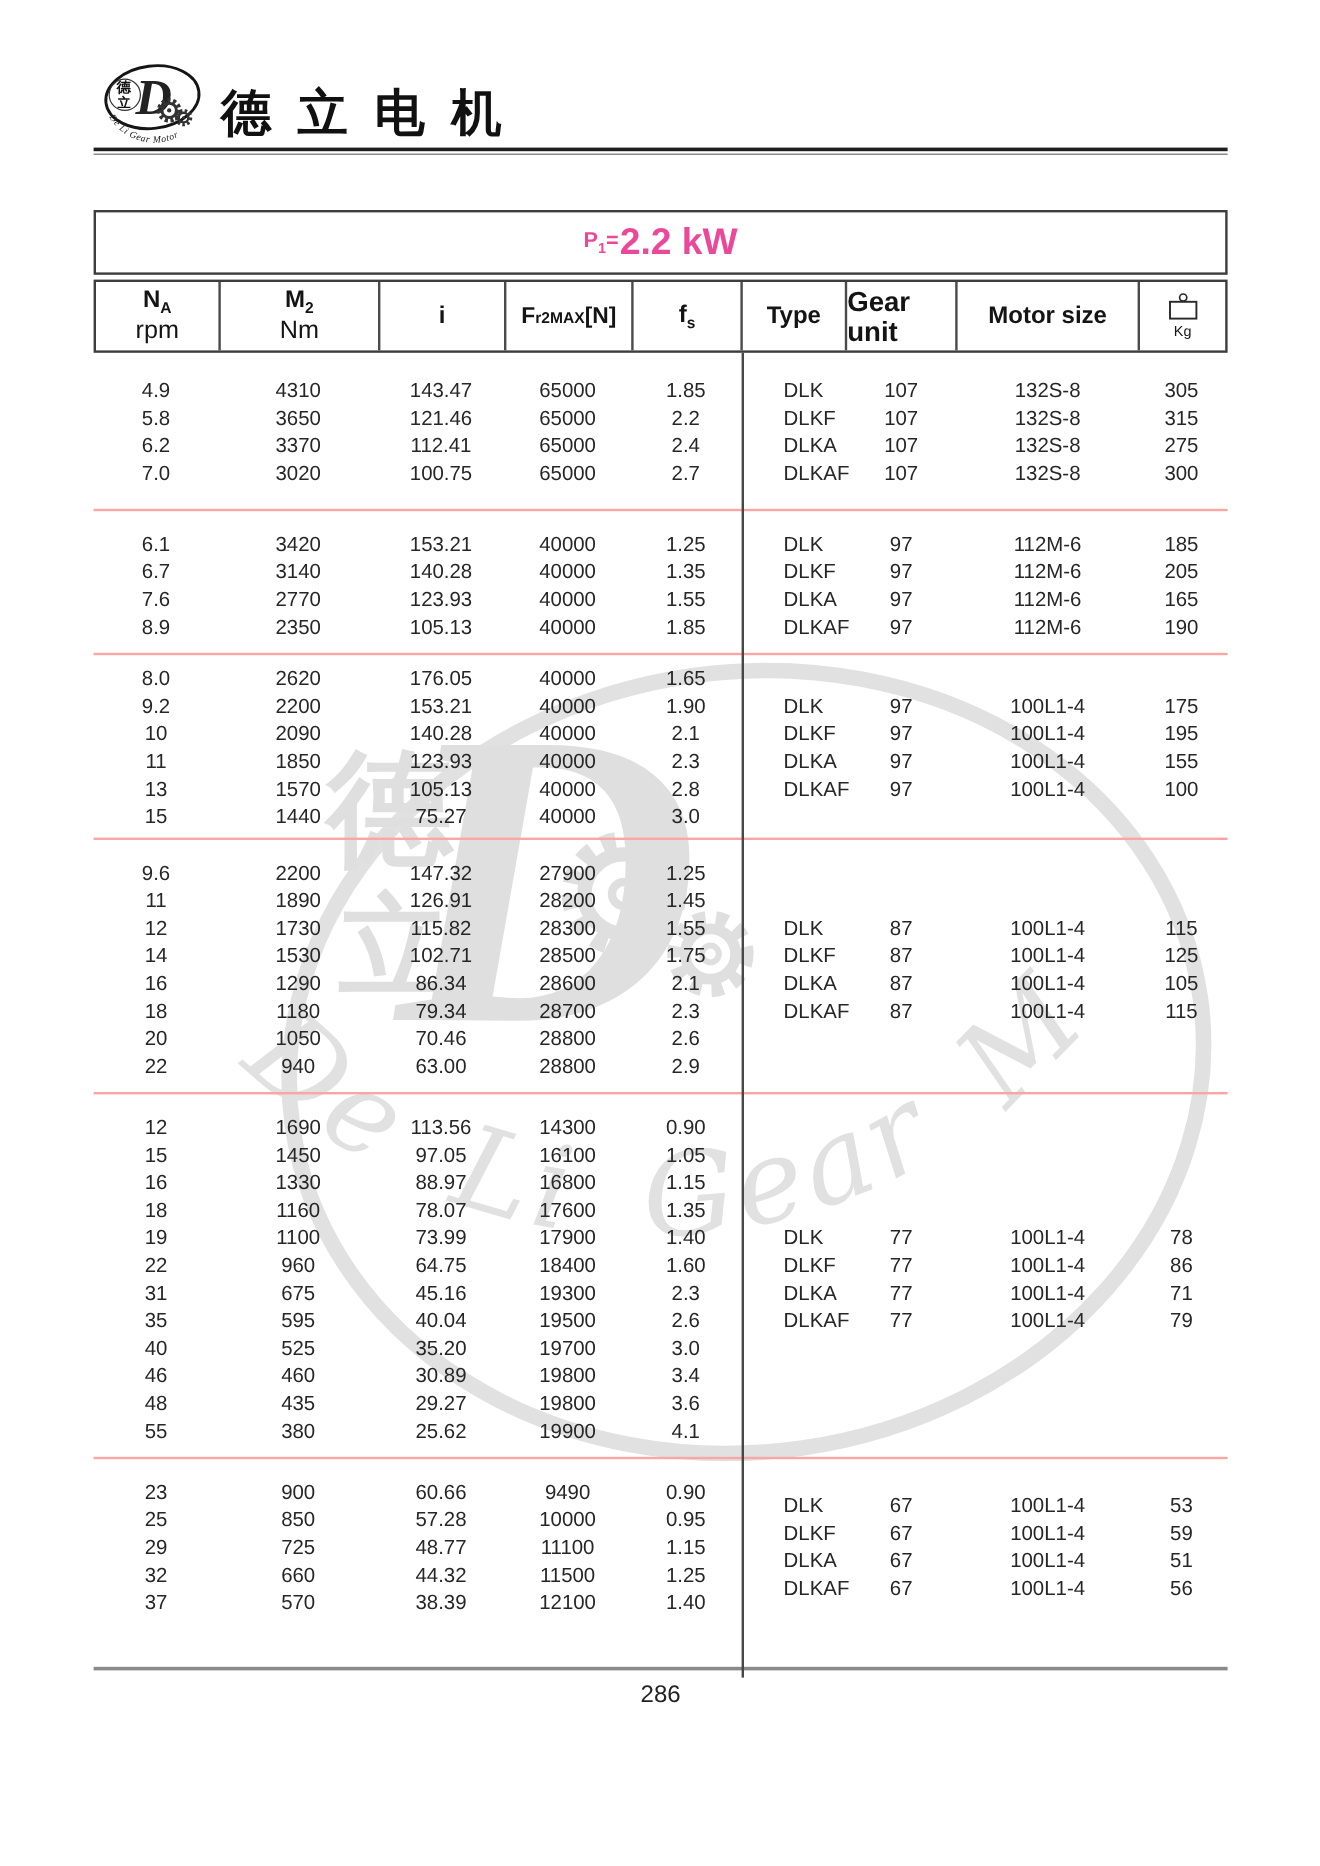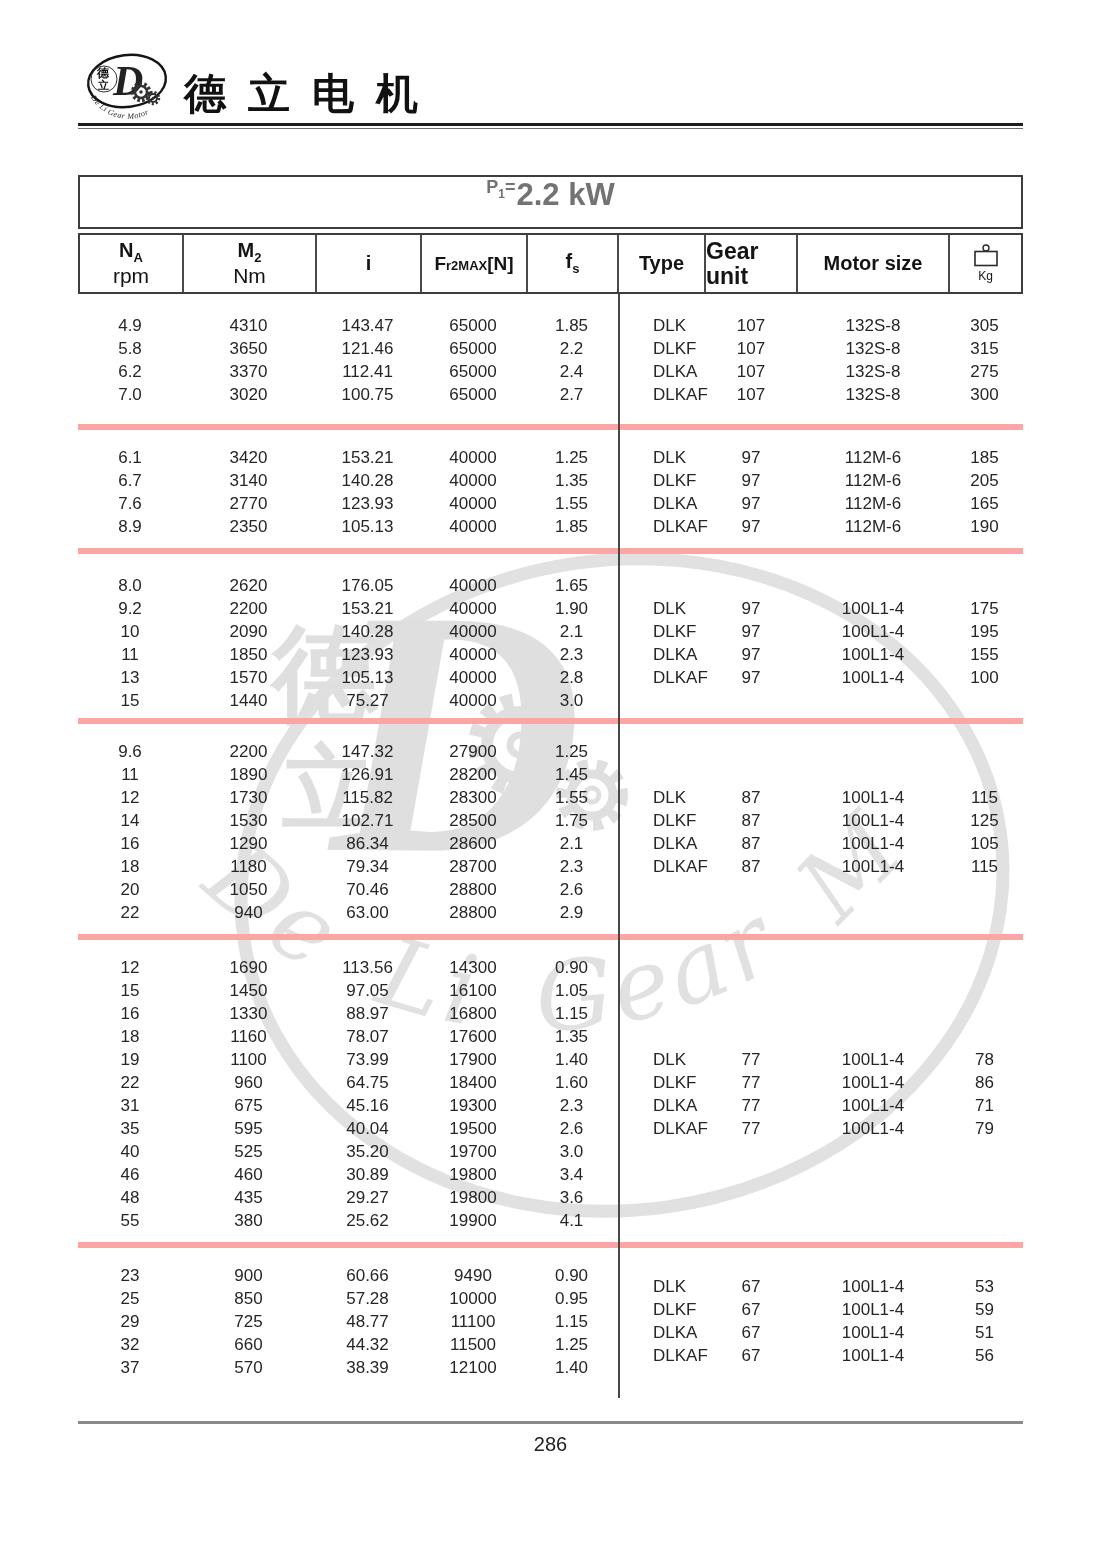--- a/index.html
+++ b/index.html
@@ -15,21 +15,21 @@
     position:absolute; left:184px; top:66px; z-index:1;
     font-family:"DejaVu Sans", sans-serif; font-weight:bold;
     font-size:42px; letter-spacing:22px; color:#111; white-space:nowrap;
   }
   .top-rule  { position:absolute; left:78px; top:123px; width:945px; height:3px; background:#1e1e1e; z-index:1; }
   .top-rule2 { position:absolute; left:78px; top:128px; width:945px; height:1px; background:#6f6f6f; z-index:1; }
   
   .title-box {
     position:absolute; left:78px; top:175px; width:945px; height:54px; box-sizing:border-box;
     border:2px solid #3d3d3d; z-index:1;
-    display:flex; justify-content:center; color:#737373;
+    display:flex; align-items:center; justify-content:center; color:#ec4899;
   }
   .title-box .p   { font-size:18px; font-weight:bold; }
   .title-box .p sub { font-size:12px; font-weight:bold; }
   .title-box .val { font-size:31px; font-weight:800; letter-spacing:0px; margin-left:1px; }
   
   .head-row {
     position:absolute; left:78px; top:233px; width:945px; height:61px; box-sizing:border-box;
     border:2px solid #3d3d3d; z-index:1; display:grid;
     grid-template-columns:104px 133px 105px 106px 91px 87px 92px 152px auto;
   }
@@ -39,23 +39,23 @@
   }
   .hcell:last-child { border-right:none; }
   .h-main { font-size:20px; font-weight:bold; }
   .h-main sub { font-size:13px; font-weight:bold; }
   .h-small { font-size:13px; font-weight:bold; }
   .h-unit { font-size:21px; font-weight:normal; margin-top:1px; }
   .kg-label { font-size:12px; font-weight:normal; margin-top:2px; }
   
   .data-area { position:absolute; left:78px; top:290px; width:945px; z-index:1; }
   .vdiv { position:absolute; left:540px; top:4px; width:2px; height:1104px; background:#474747; }
-  .group { display:flex; border-bottom:6px solid #fca5a5; padding:16px 0 10px 0; }
+  .group { display:flex; border-bottom:2px solid #fca5a5; padding:16px 0 10px 0; }
   .group.g1 { padding:24px 0 18px 0; }
-  .group.g3 { padding:20px 0 6px 0; }
+  .group.g3 { padding:8px 0 6px 0; }
   .group.g6 { border-bottom:none; }
   .g-left  { width:540px; display:flex; flex-direction:column; }
   .g-right { width:405px; display:flex; flex-direction:column; justify-content:center; }
   .drow { height:23px; display:grid; grid-template-columns:104px 133px 105px 106px 91px; align-items:center; }
   .mrow { height:23px; display:grid; grid-template-columns:87px 92px 152px 71px;  align-items:center; }
   .dcell, .mcell { text-align:center; font-size:17px; color:#262626; }
   .mcell.type { text-align:left; padding-left:35px; }
   .footer-rule { margin-top:32px; height:3px; background:#8a8a8a; }
   .page-num { margin-top:9px; text-align:center; font-size:20px; color:#222; }
 </style>

